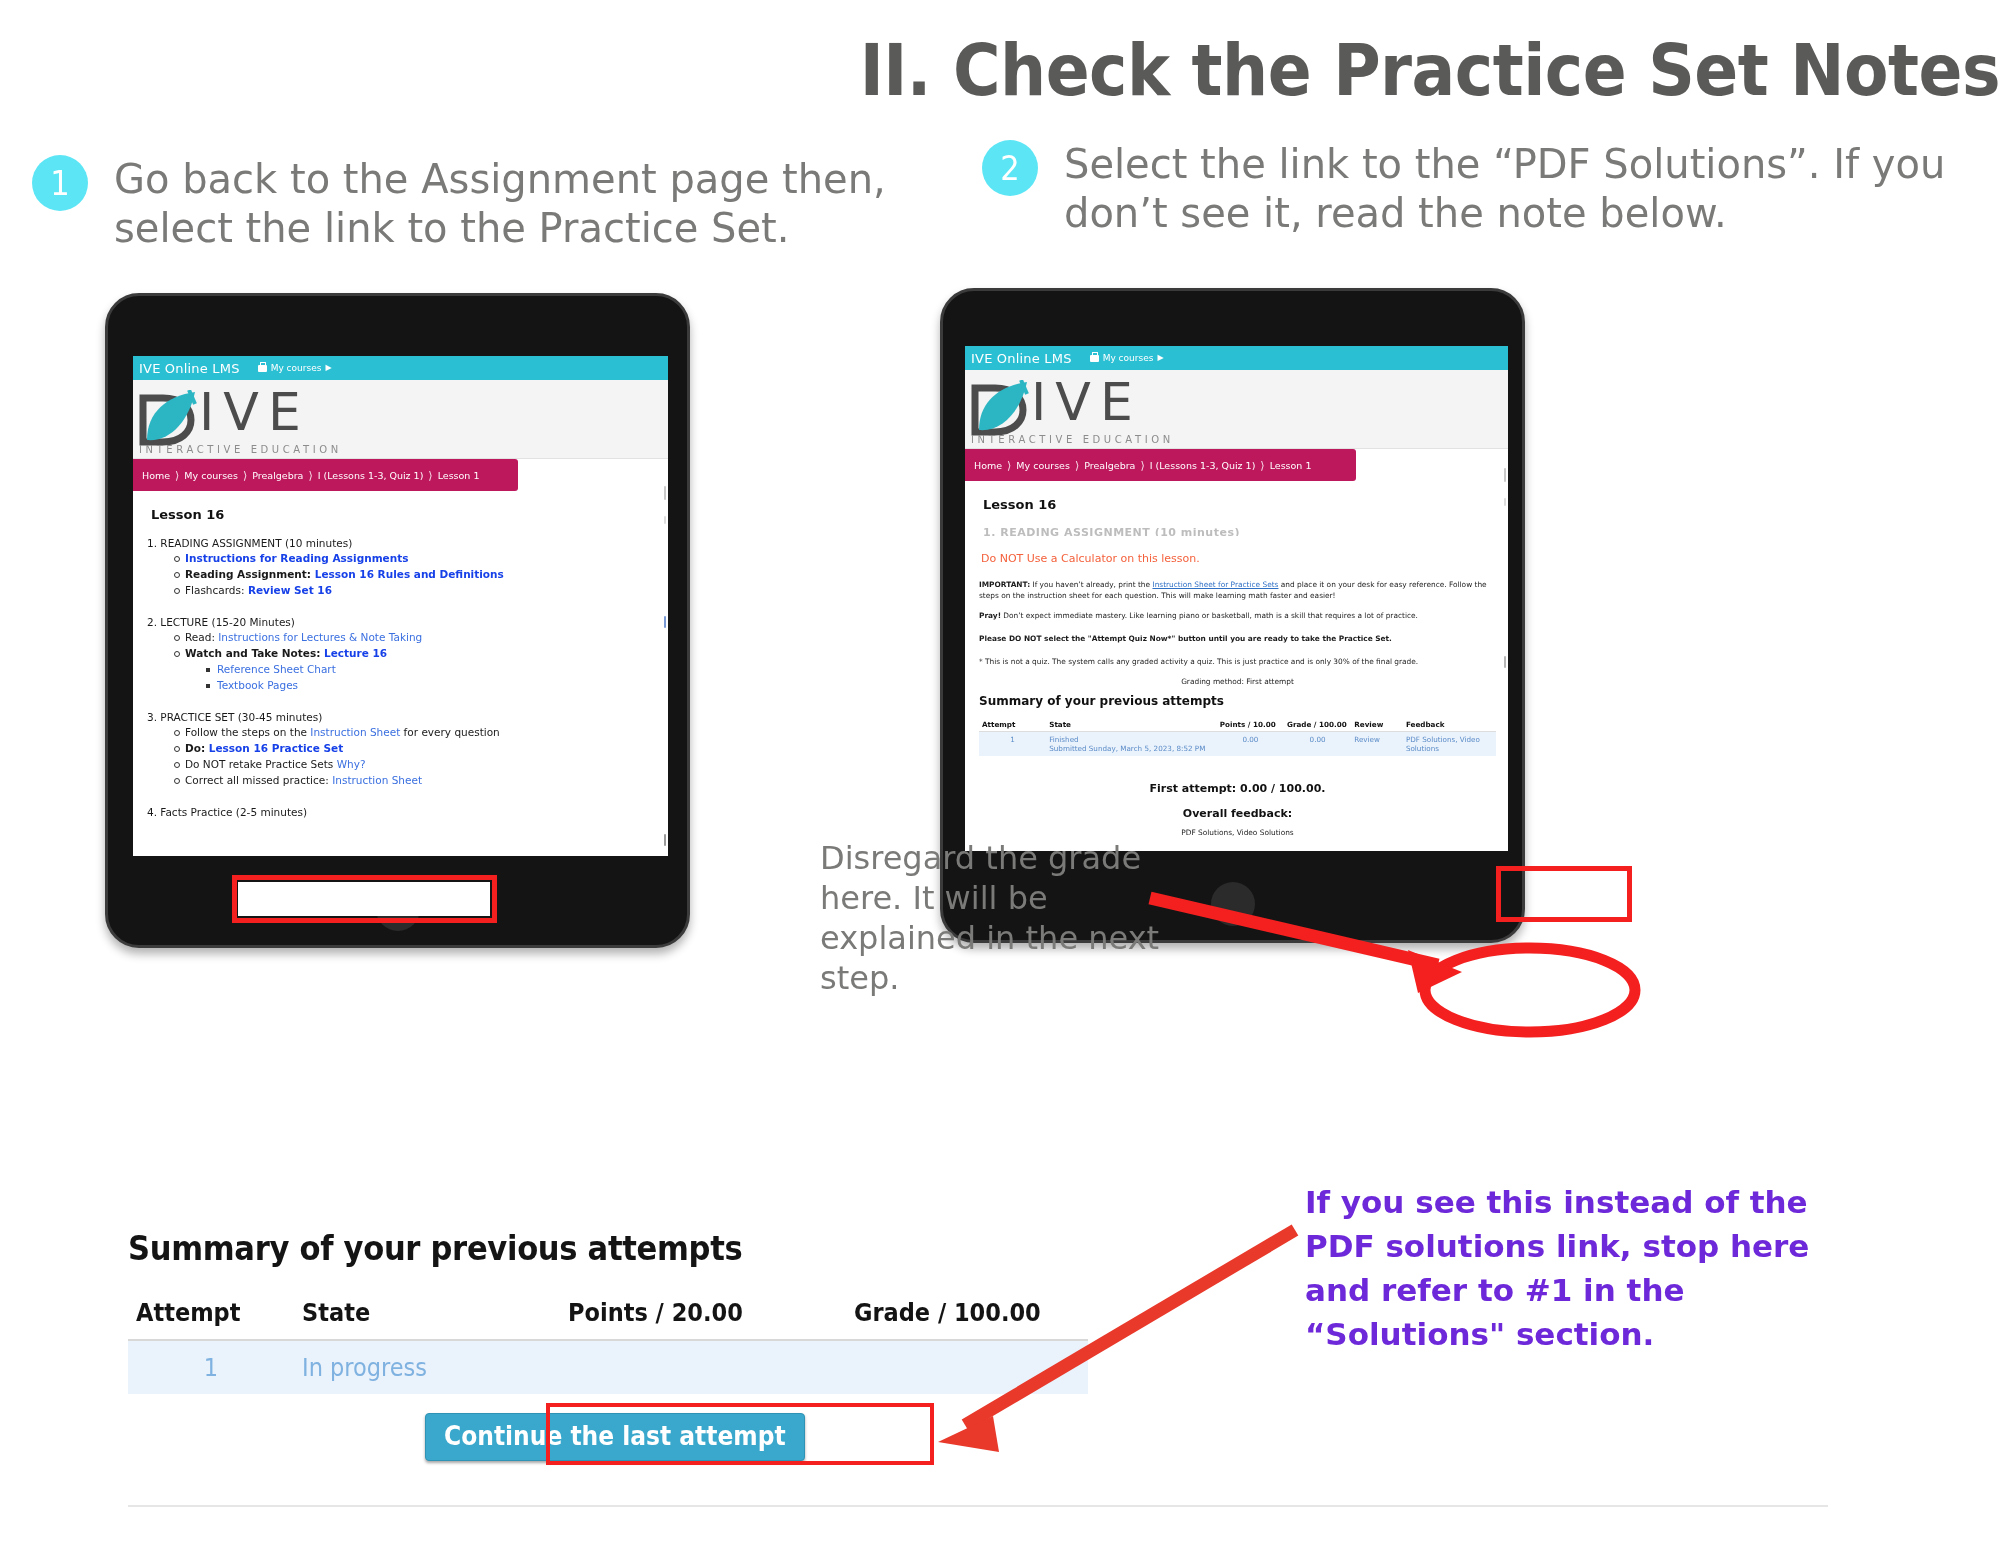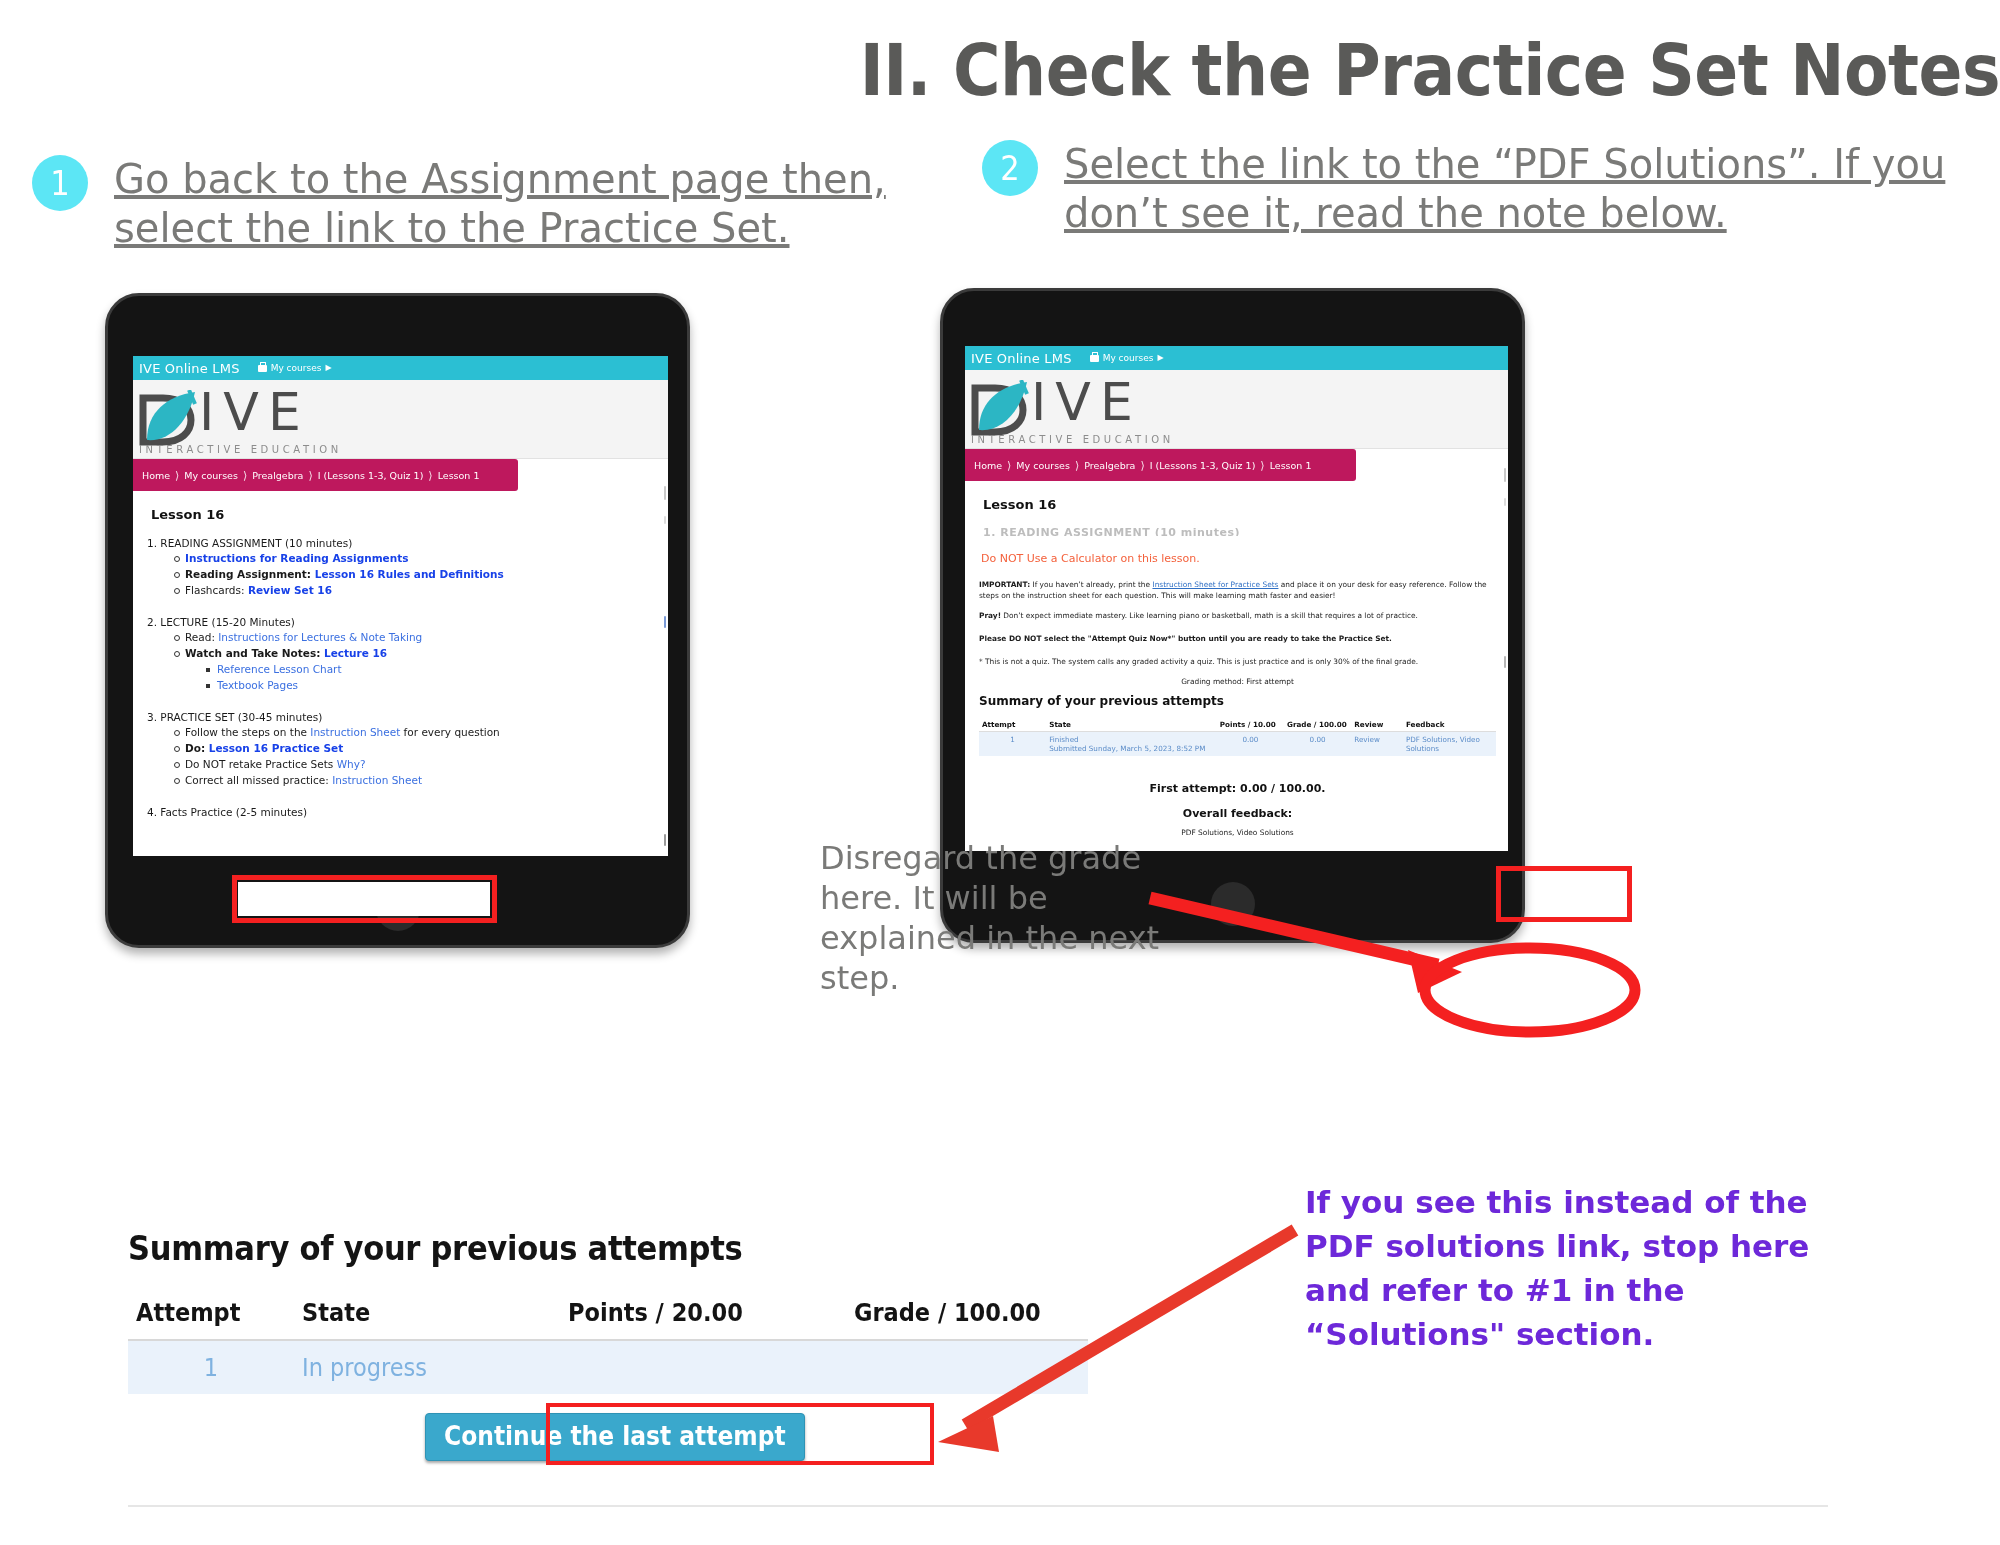--- a/index.html
+++ b/index.html
@@ -30,21 +30,20 @@
     font-size:34px;font-weight:400;
     display:flex;align-items:center;justify-content:center;
     flex:0 0 56px;
     font-family:"DejaVu Sans Condensed","Liberation Sans",sans-serif;
   }
   .step-text{
     margin-left:26px;
     font-size:40px;line-height:1.23;color:#7a7a78;
     font-weight:400;
     font-family:"DejaVu Sans","Liberation Sans",sans-serif;
-    text-decoration:underline;
   }
   #step-1{top:155px;left:32px;width:880px;}
   #step-1 .step-text{width:830px;}
   #step-2{top:140px;left:982px;width:1000px;}
   #step-2 .step-text{width:920px;}
 
   
   .tablet{
     position:absolute;
     background:#141414;
@@ -262,21 +261,21 @@
             <li><span>Flashcards: </span><span class="lnk b">Review Set 16</span></li>
           </ul>
 
           <div class="spacer"></div>
 
           <div class="ol-item">2. LECTURE (15-20 Minutes)</div>
           <ul class="ul-1">
             <li><span>Read: </span><span class="lnk-lite">Instructions for Lectures &amp; Note Taking</span></li>
             <li><span class="b">Watch and Take Notes: </span><span class="lnk b">Lecture 16</span>
               <ul class="ul-2">
-                <li><span class="lnk-lite">Reference Lesson Chart</span></li>
+                <li><span class="lnk-lite">Reference Sheet Chart</span></li>
                 <li><span class="lnk-lite">Textbook Pages</span></li>
               </ul>
             </li>
           </ul>
 
           <div class="spacer"></div>
 
           <div class="ol-item">3. PRACTICE SET (30-45 minutes)</div>
           <ul class="ul-1">
             <li><span>Follow the steps on the </span><span class="lnk-lite">Instruction Sheet</span><span> for every question</span></li>

